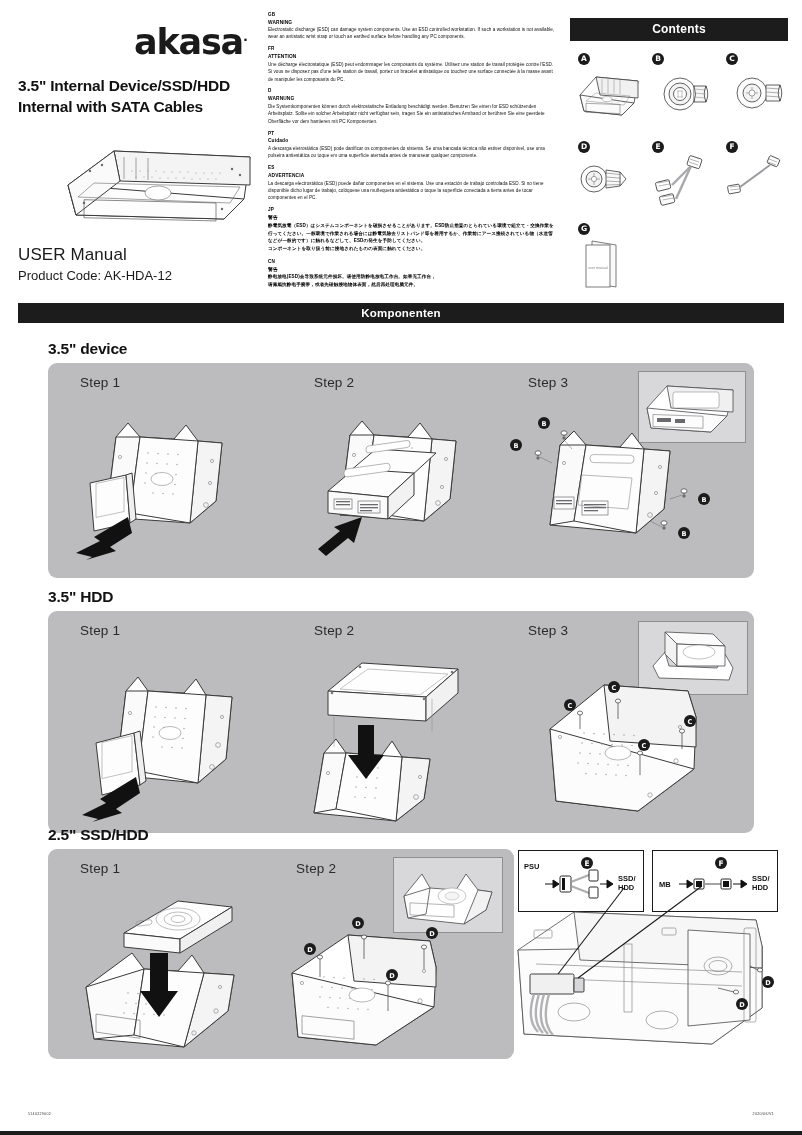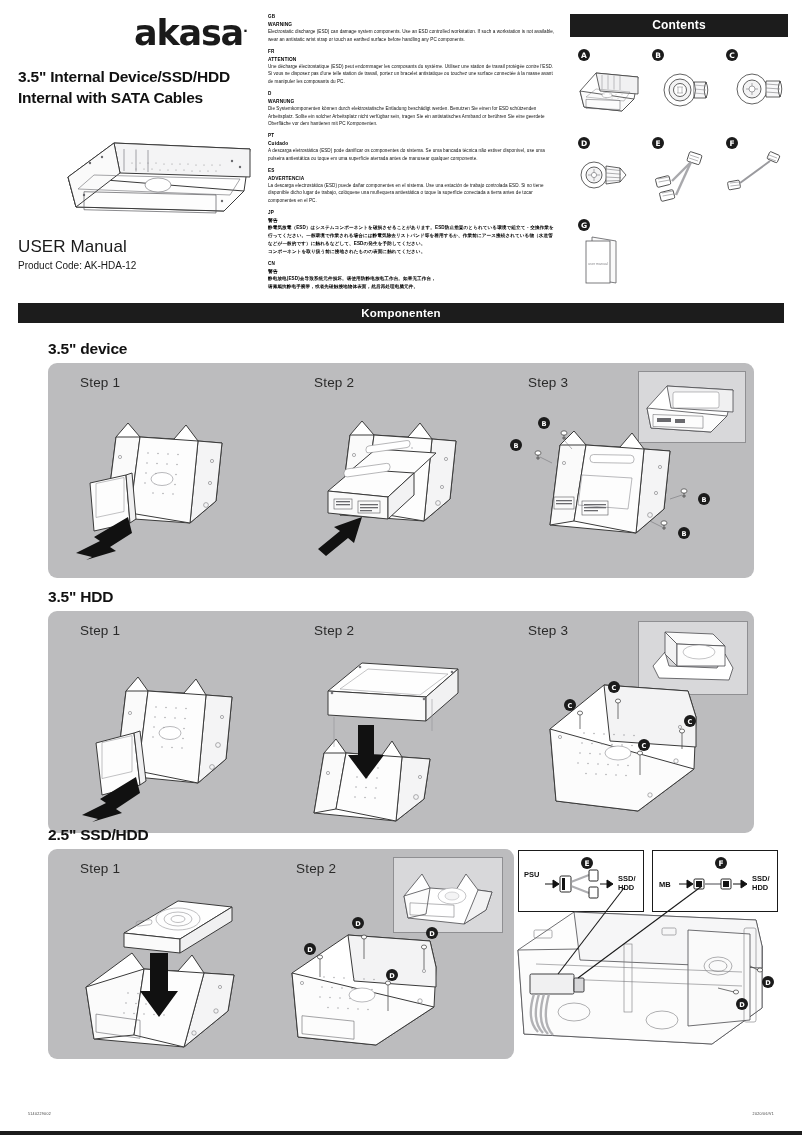--- a/index.html
+++ b/index.html
@@ -7,38 +7,38 @@
   body {
     width: 802px; height: 1135px;
     background: #ffffff;
     font-family: "Liberation Sans", sans-serif;
     color: #000;
     position: relative;
     overflow: hidden;
   }
 
   
-  .top-region { display:flex; width:769px; height:292px; padding:8px 12px 0 12px; }
+  .top-region { display:flex; width:769px; height:292px; padding:8px 12px 0 12px;align-items:center; }
 
   
   .col-left { width:254px; flex:0 0 254px; padding-left:6px; }
   .logo-wrap { text-align:right; padding-right:18px; margin-top:8px; }
   .logo {
     font-family:"DejaVu Sans", sans-serif;
     font-weight:bold; font-size:35px; letter-spacing:-1.2px; line-height:1;
     color:#1a1a1a;
   }
   .logo .reg { font-size:13px; vertical-align:super; letter-spacing:0; }
   .prod-title {
     margin-top:16px; font-size:15.5px; font-weight:bold; line-height:1.35;
     letter-spacing:-0.2px; color:#111;
   }
   .hero-img { margin-top:6px; width:210px; height:112px; margin-left:36px; }
   .usr-manual { margin-top:10px; font-size:17px; letter-spacing:0.1px; color:#1a1a1a; }
-  .prod-code { margin-top:3px; font-size:10px; color:#1a1a1a; }
+  .prod-code { margin-top:3px; font-size:13px; color:#1a1a1a; }
 
   
   .col-mid { width:290px; flex:0 0 290px; padding-top:6px; padding-left:2px; }
   .safety-block { margin-bottom:5.5px; }
   .sf-lang { font-size:4.6px; font-weight:bold; line-height:1.5; letter-spacing:.15px; }
   .sf-head { font-size:4.8px; font-weight:bold; line-height:1.55; letter-spacing:.15px; }
   .sf-body { font-size:4.6px; line-height:1.62; letter-spacing:.05px; color:#111; }
   .sf-cjk { font-size:4.6px; line-height:1.72; letter-spacing:.1px; font-weight:bold; }
 
   
@@ -829,21 +829,21 @@
         <circle cx="116" cy="80" r="6" fill="#1b1b1b"></circle>
         <text x="116" y="82.6" font-size="6.6" font-weight="bold" fill="#fff" text-anchor="middle" font-family="DejaVu Sans, sans-serif">D</text>
       </g>
     </svg>
   </div>
 </div>
 
 <div style="position:absolute;left:518px;top:850px;width:270px;height:200px;">
 
   <div class="cable-box" style="left:0;top:0;width:126px;height:62px;">
-    <div class="cbl-txt" style="left:5px;top:20px;">PSU</div>
+    <div class="cbl-txt" style="left:5px;top:12px;">PSU</div>
     <svg style="position:absolute;left:24px;top:16px;" width="70" height="34" viewBox="0 0 70 34">
       <path d="M2 17 L10 17 M10 13 L16 17 L10 21 Z" fill="#111" stroke="#111" stroke-width="1"></path>
       <rect x="17" y="9" width="11" height="16" rx="1.5" fill="#fff" stroke="#111" stroke-width=".9"></rect>
       <rect x="19" y="11" width="3" height="12" fill="#111"></rect>
       <g stroke="#9a9a9e" stroke-width="2" fill="none" opacity=".8">
         <path d="M28 15 L46 8"></path>
           <path d="M28 19 L46 26"></path>
       </g>
       <rect x="46" y="3" width="9" height="11" rx="1.2" fill="#fff" stroke="#111" stroke-width=".9"></rect>
       <rect x="46" y="20" width="9" height="11" rx="1.2" fill="#fff" stroke="#111" stroke-width=".9"></rect>

